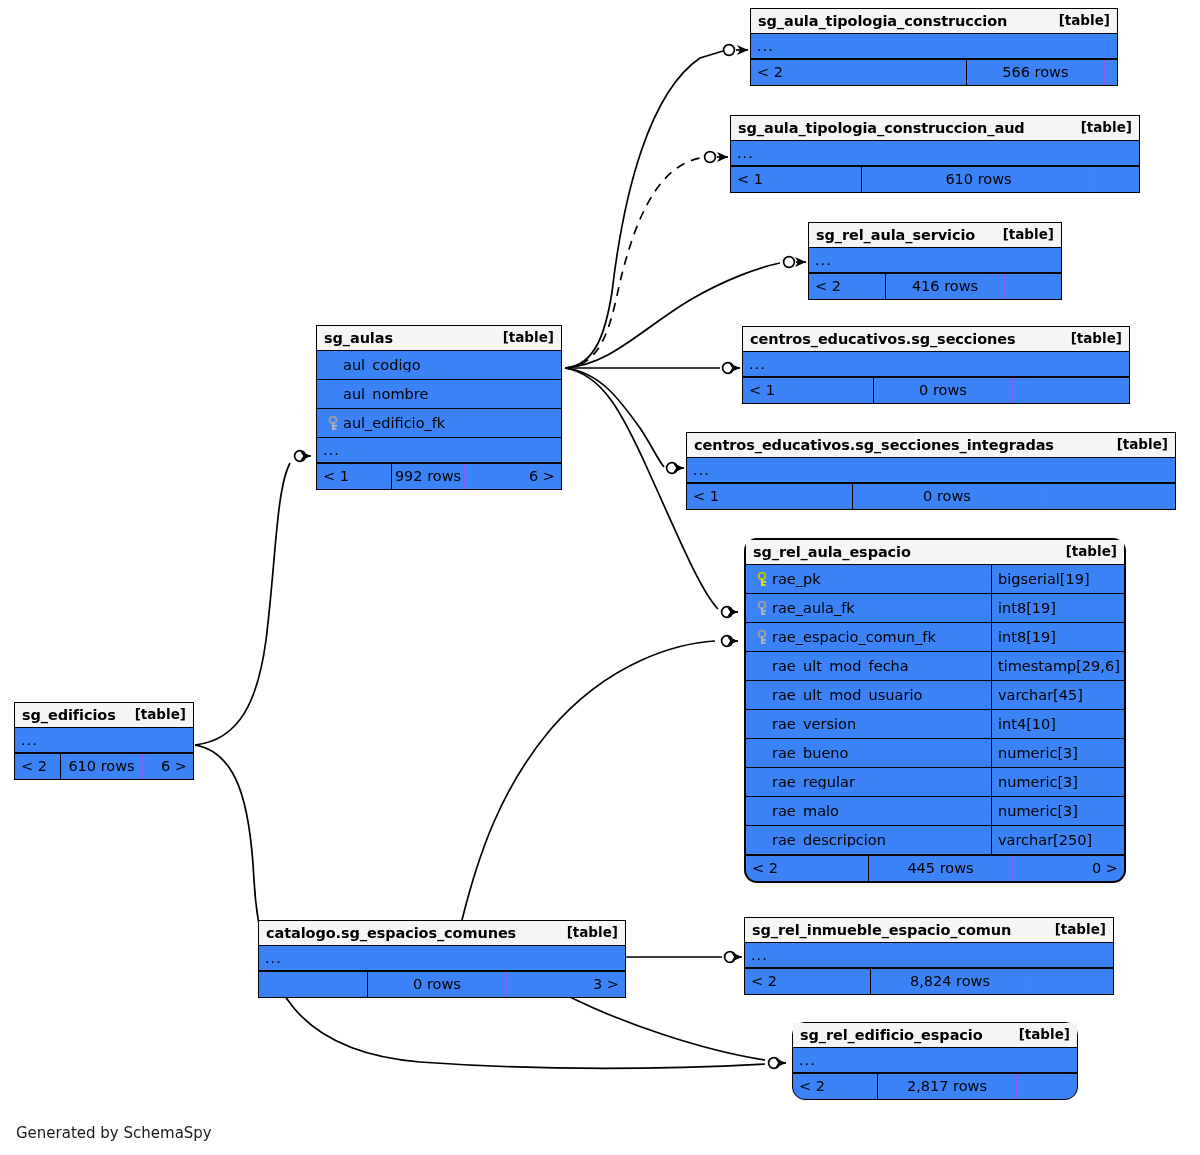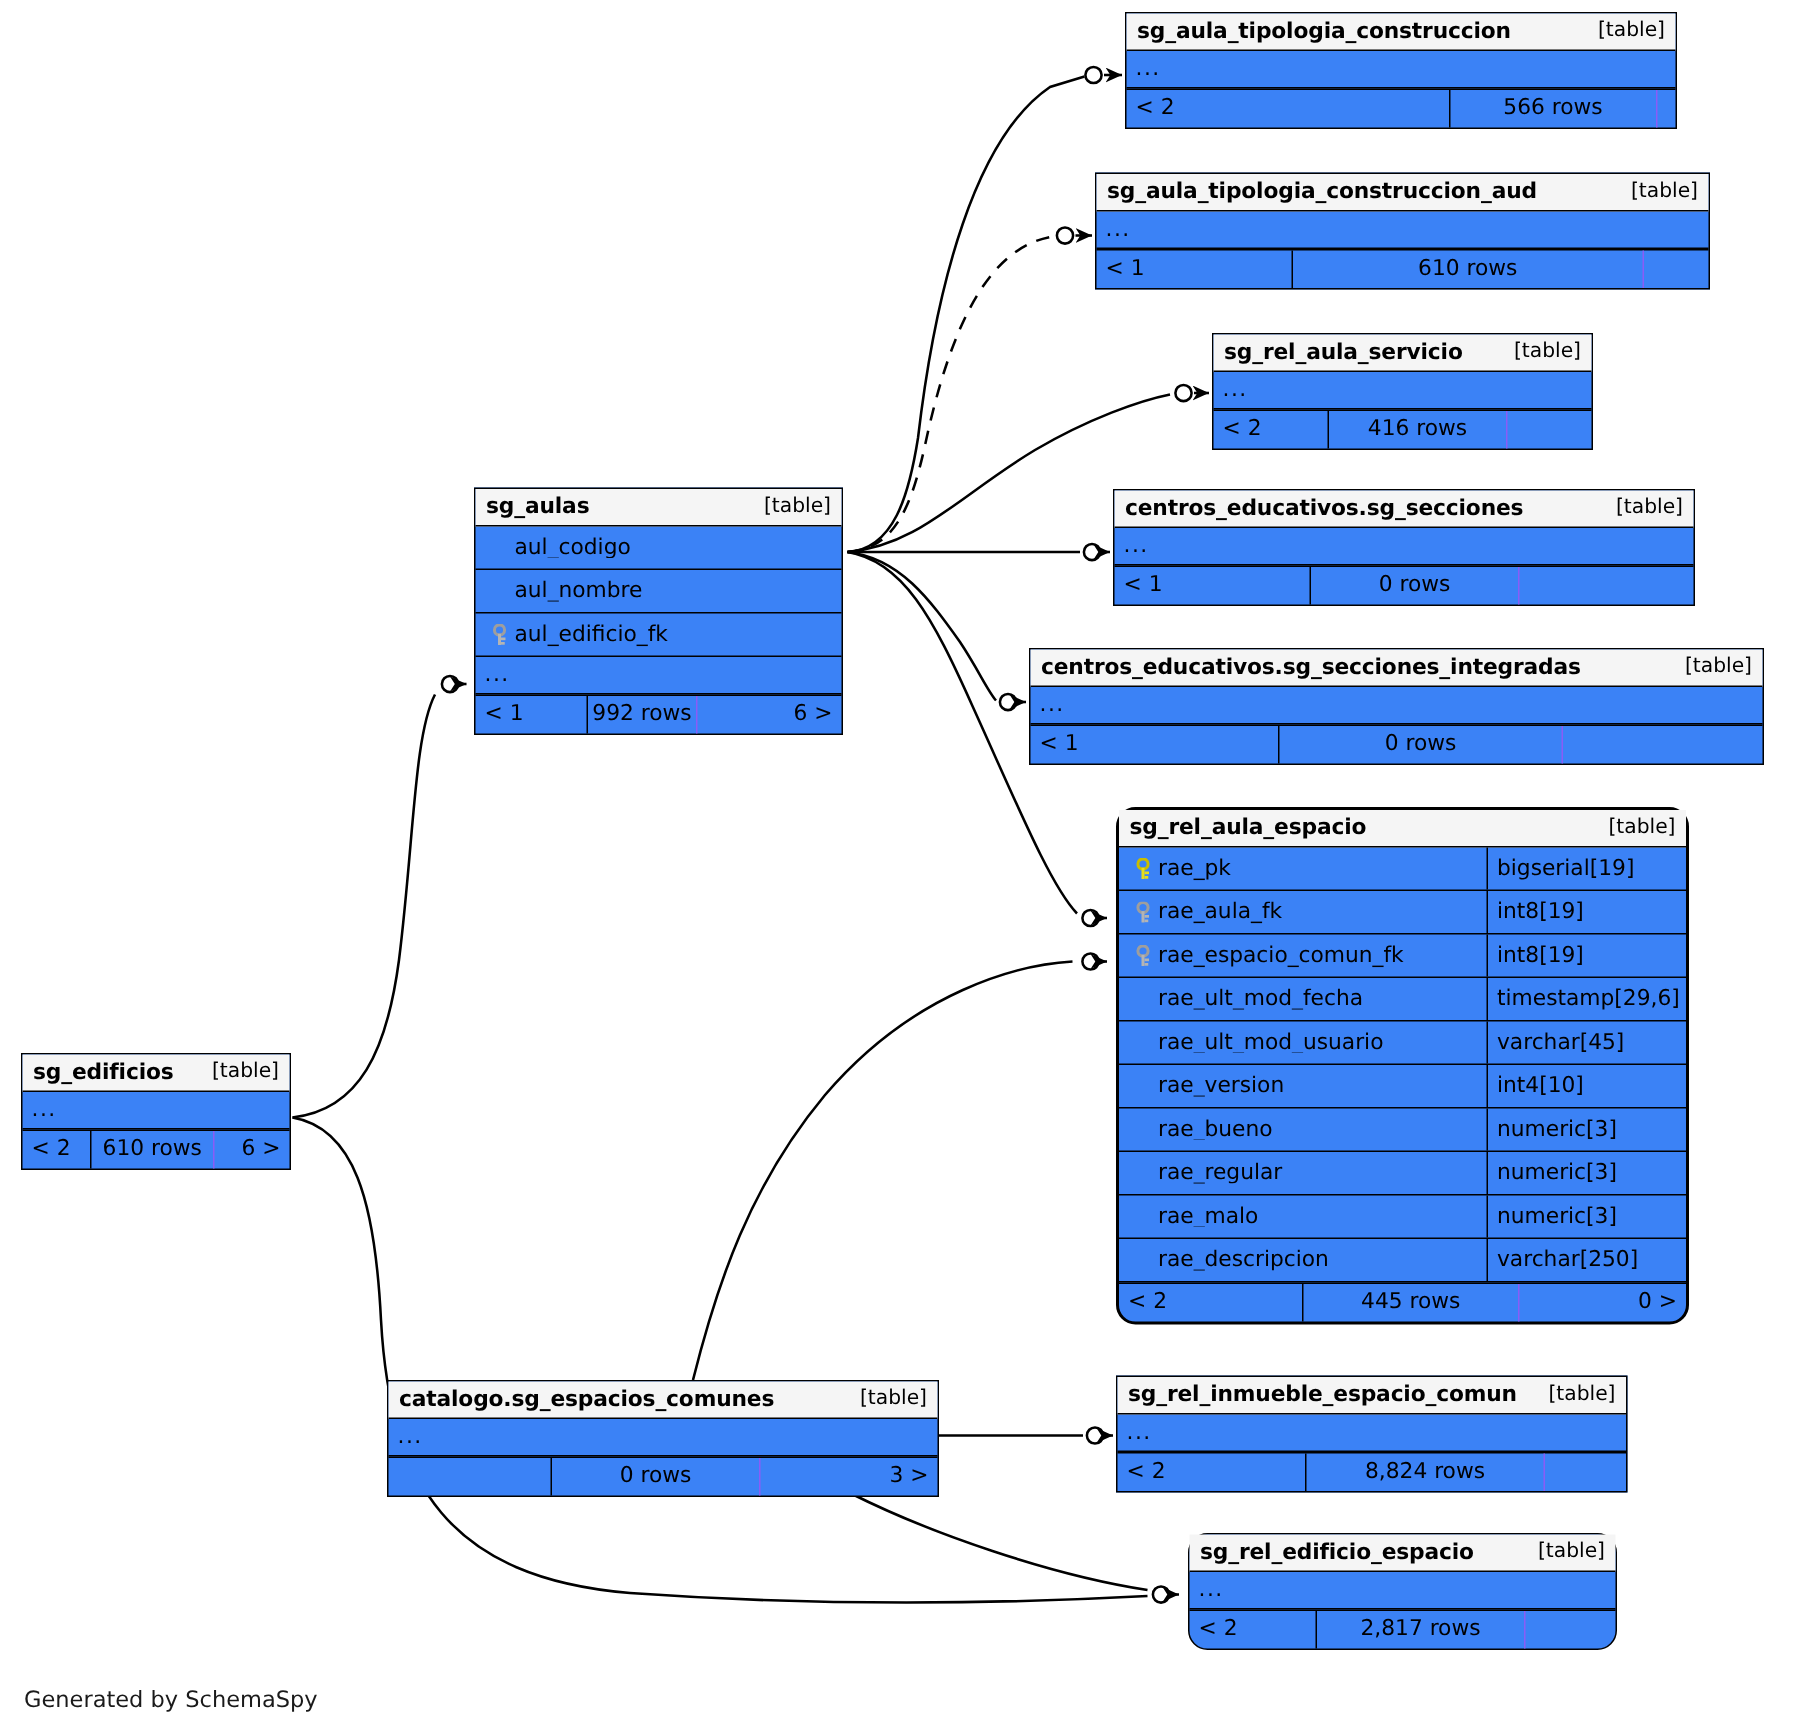--- a/index.html
+++ b/index.html
@@ -48,21 +48,21 @@
     box-sizing: border-box;
     white-space: nowrap;
   }
   .tbl-name {
     font-weight: bold;
     font-size: 14.5px;
     letter-spacing: -0.1px;
   }
   .tbl-tag {
     font-size: 13.5px;
-    font-weight: normal;
+    font-weight: bold;
     padding-left: 14px;
   }
   .row {
     display: flex;
     align-items: center;
     border-bottom: 1px solid #000000;
     height: 29px;
     box-sizing: border-box;
     white-space: nowrap;
   }
@@ -440,21 +440,21 @@
     <div class="row ellipsis">
       <span class="ell">...</span>
     </div>
     <div class="footer">
       <div class="f-left" style="width:108px"></div>
       <div class="f-mid" style="width:140px">0 rows</div>
       <div class="f-right" style="flex:1">3 &gt;</div>
     </div>
   </div>
 
-  <div class="tbl" style="left:744px; top:917px; width:341px;">
+  <div class="tbl" style="left:744px; top:917px; width:370px;">
     <div class="tbl-head">
       <span class="tbl-name">sg_rel_inmueble_espacio_comun</span>
       <span class="tbl-tag">[table]</span>
     </div>
     <div class="row ellipsis">
       <span class="ell">...</span>
     </div>
     <div class="footer">
       <div class="f-left" style="width:125px">&lt; 2</div>
       <div class="f-mid" style="width:160px">8,824 rows</div>

